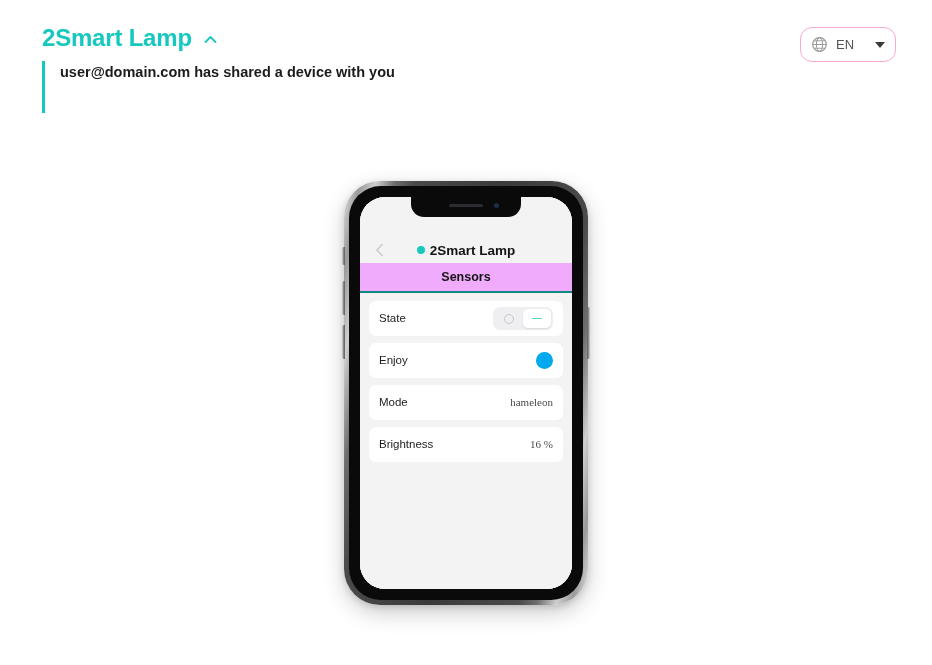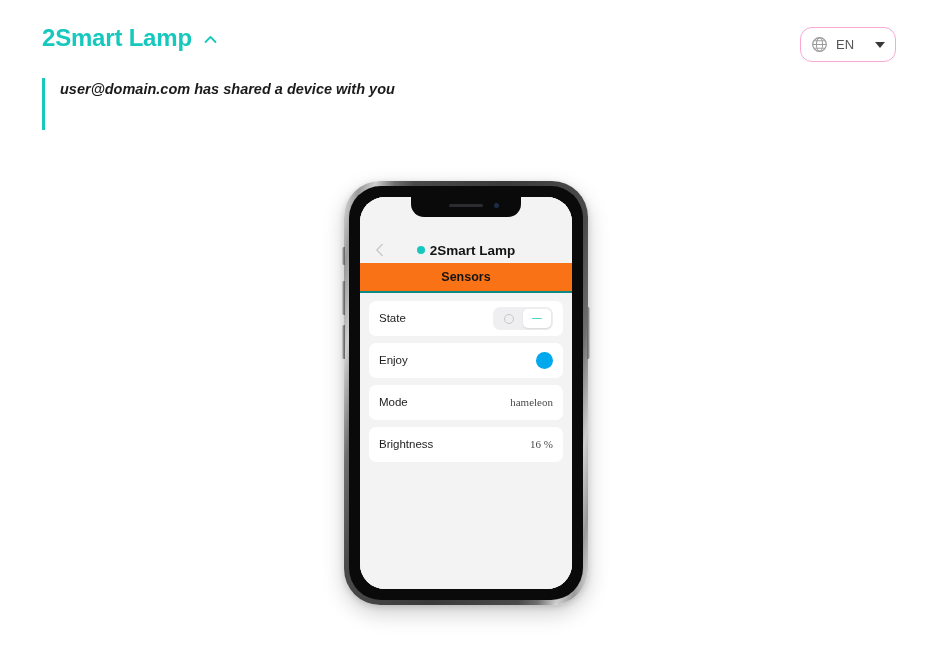--- a/index.html
+++ b/index.html
@@ -51,25 +51,24 @@
     width: 17px;
     height: 17px;
     position: relative;
     top: 1px;
   }
   .brand-caret svg { display: block; }
 
   .notice {
     position: absolute;
     left: 42px;
-    top: 78px;
+    top: 61px;
     padding-left: 15px;
     border-left: 3px solid #16c8bd;
     height: 52px;
-    font-style: italic;
   }
   .notice-title {
     font-size: 14.5px;
     font-weight: bold;
     color: #1b1b1b;
     line-height: 1;
     margin-top: 4px;
     white-space: nowrap;
   }
   .notice-sub {
@@ -239,21 +238,21 @@
     font-weight: bold;
     color: #141414;
     line-height: 1;
     white-space: nowrap;
   }
 
   .app-tabs {
     flex: 0 0 auto;
     height: 30px;
     display: flex;
-    background: #f97316;
+    background: #f0abfc;
     border-bottom: 2px solid #0d8a81;
     text-align: right;
   }
   .tab {
     flex: 1 1 auto;
     display: flex;
     align-items: center;
     justify-content: center;
     font-size: 12.5px;
     font-weight: bold;

